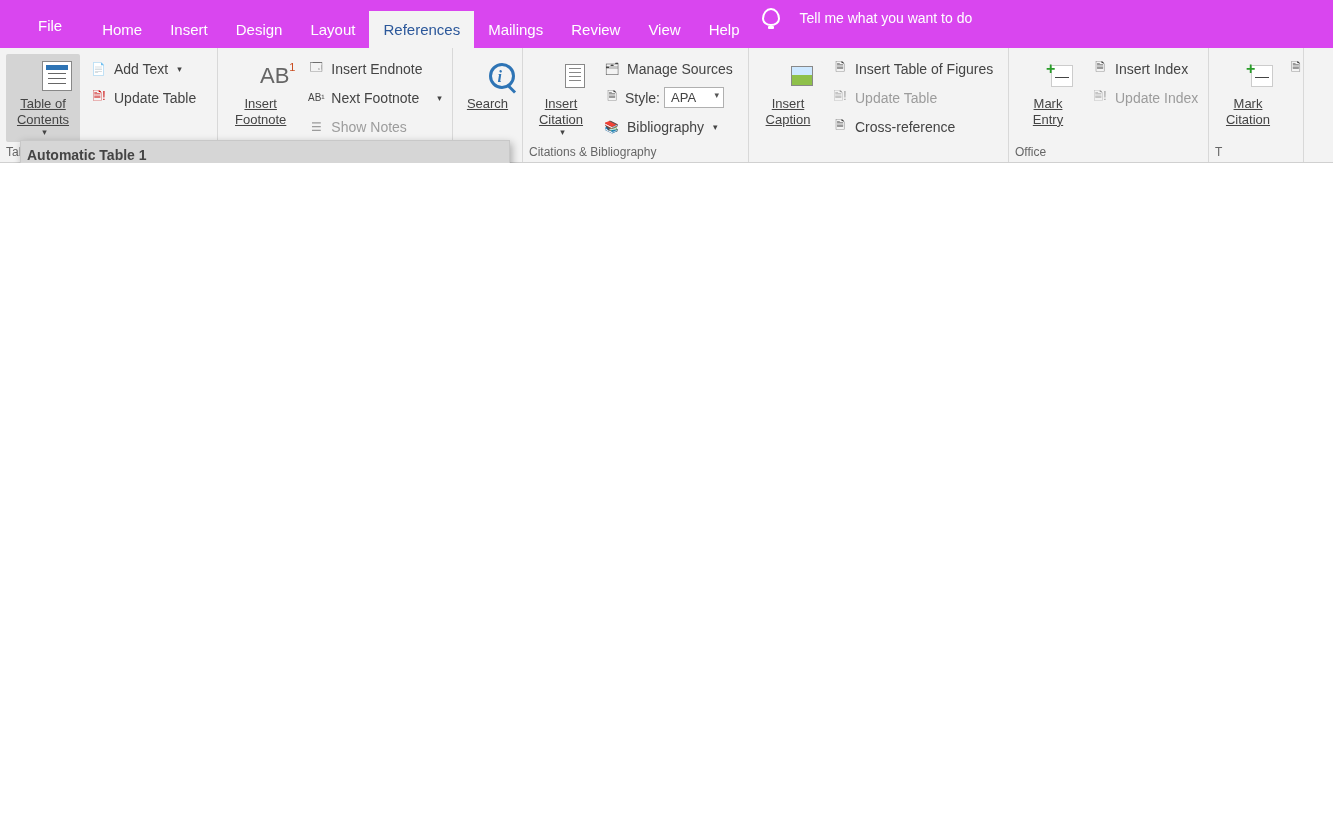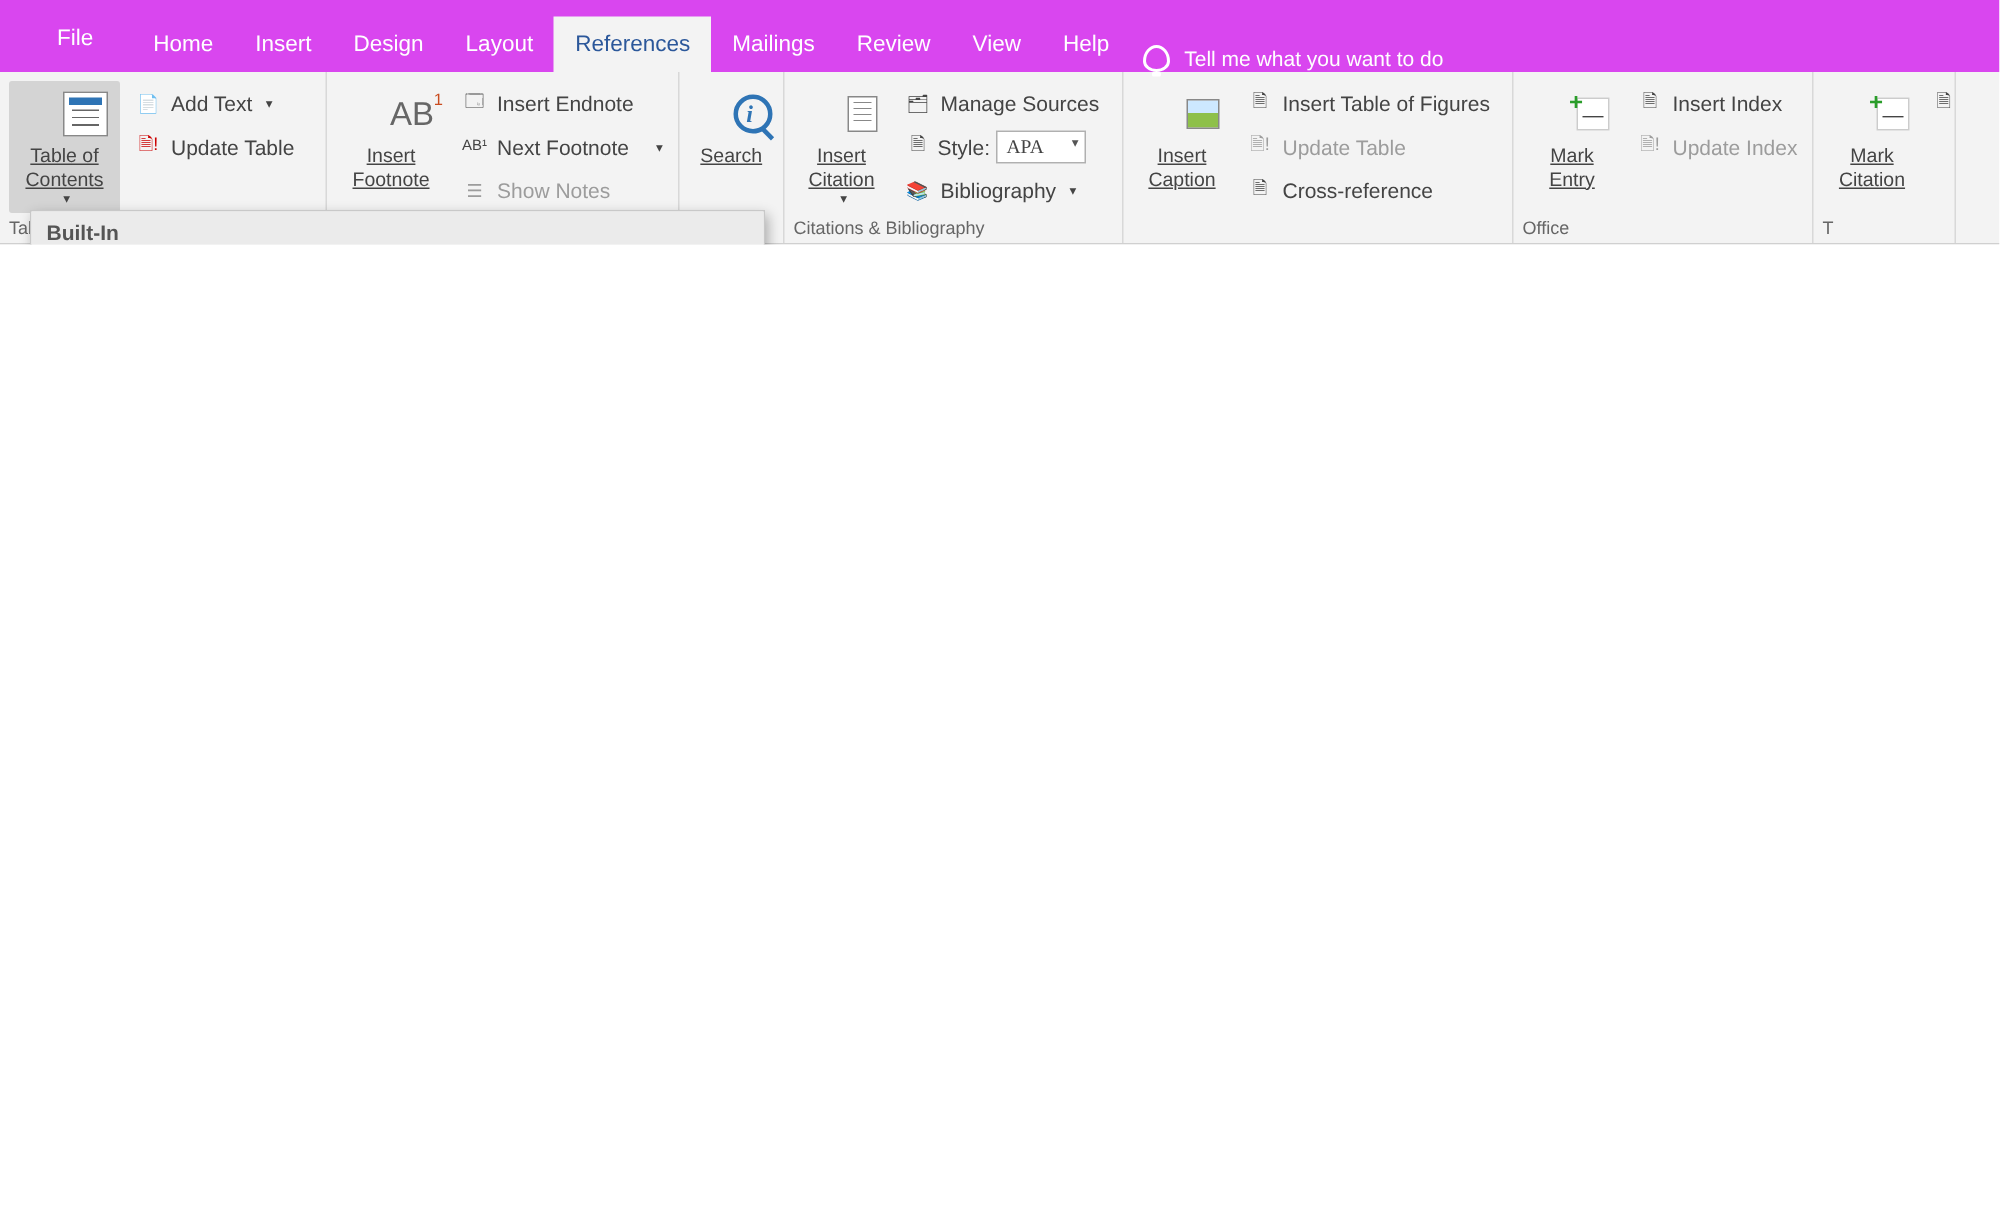--- a/index.html
+++ b/index.html
@@ -4,21 +4,21 @@
 <style>
 * { margin: 0; padding: 0; box-sizing: border-box; font-family: "Segoe UI", Tahoma, sans-serif; }
 body { background: #fff; font-size: 14px; color: #444; user-select: none; width: 1333px; position: relative; }
 
 
 .menubar { background: #d946ef; height: 48px; display: flex; align-items: end; color: #fff; padding-left: 22px; }
 .menubar .file { padding: 6px 16px 14px; font-size: 15px; }
 .tabs { display: flex; margin-left: 10px; align-items: center; }
 .tab { padding: 10px 14px 10px; font-size: 15px; }
 .tab.active { background: #F3F3F3; color: #2B579A; }
-.tellme { display: flex; align-items: center; gap: 10px; margin-left: 8px; padding-bottom: 0; }
+.tellme { display: flex; align-items: flex-end; gap: 20px; margin-left: 8px; padding-bottom: 22px; }
 .bulb { width: 18px; height: 18px; border: 2px solid #fff; border-radius: 50% 50% 50% 50% / 60% 60% 40% 40%; position: relative; display:flex; align-items:center; justify-content:center;}
 .bulb::after { content:""; width:6px; height:3px; background:#fff; position:absolute; bottom:-5px; border-radius:1px;}
 .tellme span { font-size: 14px; }
 
 
 .ribbon { background: #F3F3F3; height: 115px; display: flex; border-bottom: 1px solid #d0d0d0; }
 .group { border-right: 1px solid #d8d8d8; padding: 4px 6px 0; display: flex; flex-direction: column; justify-content: space-between; }
 .group-content { display: flex; gap: 4px; flex: 1; padding-top: 2px; }
 .group-label { text-align: left; font-size: 12px; color: #666; padding: 2px 0 3px; }
 
@@ -27,21 +27,21 @@
 .big-btn .icon-area { height: 36px; display: flex; align-items: center; justify-content: center; margin-left: 28px; }
 .big-btn .lbl { font-size: 13px; color: #444; line-height: 1.2; margin-top: 2px; text-decoration: underline; }
 .chev { font-size: 9px; color: #444; margin-left: 3px; }
 
 .small-col { display: flex; flex-direction: column; gap: 0px; }
 .small-btn { display: flex; align-items: center; gap: 6px; padding: 3px 6px; font-size: 14px; color: #444; white-space: nowrap; height: 29px; }
 .small-btn.disabled { color: #9c9c9c; }
 .small-btn .ic { width: 18px; height: 18px; display:flex; align-items:center; justify-content:center; font-size:12px; }
 
 .style-row { display: flex; align-items: center; gap: 4px; }
-.style-select { background:#fff; border:1px solid #b0b0b0; padding:2px 18px 2px 6px; font-size:13px; position:relative; width:60px;font-family:Liberation Serif, serif;}
+.style-select { background:#fff; border:1px solid #b0b0b0; padding:2px 18px 2px 6px; font-size:13px; position:relative; width:60px;}
 .style-select::after { content:"▾"; position:absolute; right:4px; font-size:9px; color:#555;}
 
 
 .gallery { position: absolute; top: 140px; left: 20px; width: 490px; background: #fff; border: 1px solid #c8c8c8; box-shadow: 2px 3px 8px rgba(0,0,0,0.3); z-index: 5; }
 .gallery .header { background: #ebebeb; font-weight: 600; color:#555; font-size: 14px; padding: 6px 10px; }
 .item-title { font-weight: 600; color:#444; font-size: 14px; padding: 6px 6px 4px; }
 .item-title.hover { background: #d6d6d6; }
 .preview { background:#fff; border:1px solid #d0d0d0; margin:1px 6px 10px; padding:8px 12px 12px; font-size:11px; color:#333; overflow:hidden;}
 .preview .pt { color:#2E74B5; font-size:14px; margin-bottom:4px;}
 .preview .row-line { display:flex; justify-content:space-between; font-size:10px; font-weight:600; color:#333; margin-top:4px; }
@@ -263,21 +263,20 @@
           </div>
       </div>
     </div>
     <div class="group-label">T</div>
   </div>
 </div>
 
 <div class="doc-bg"></div>
 
 <div class="gallery">
-  <div class="header">Built-In</div>
 
   <div class="item-title hover">Automatic Table 1</div>
   <div class="preview">
     <div class="pt">Contents</div>
     <div class="row-line">
         <span>Heading 1</span>
         <span class="dots"></span>
         <span>1</span>
       </div>
     <div class="row-line ind1">

